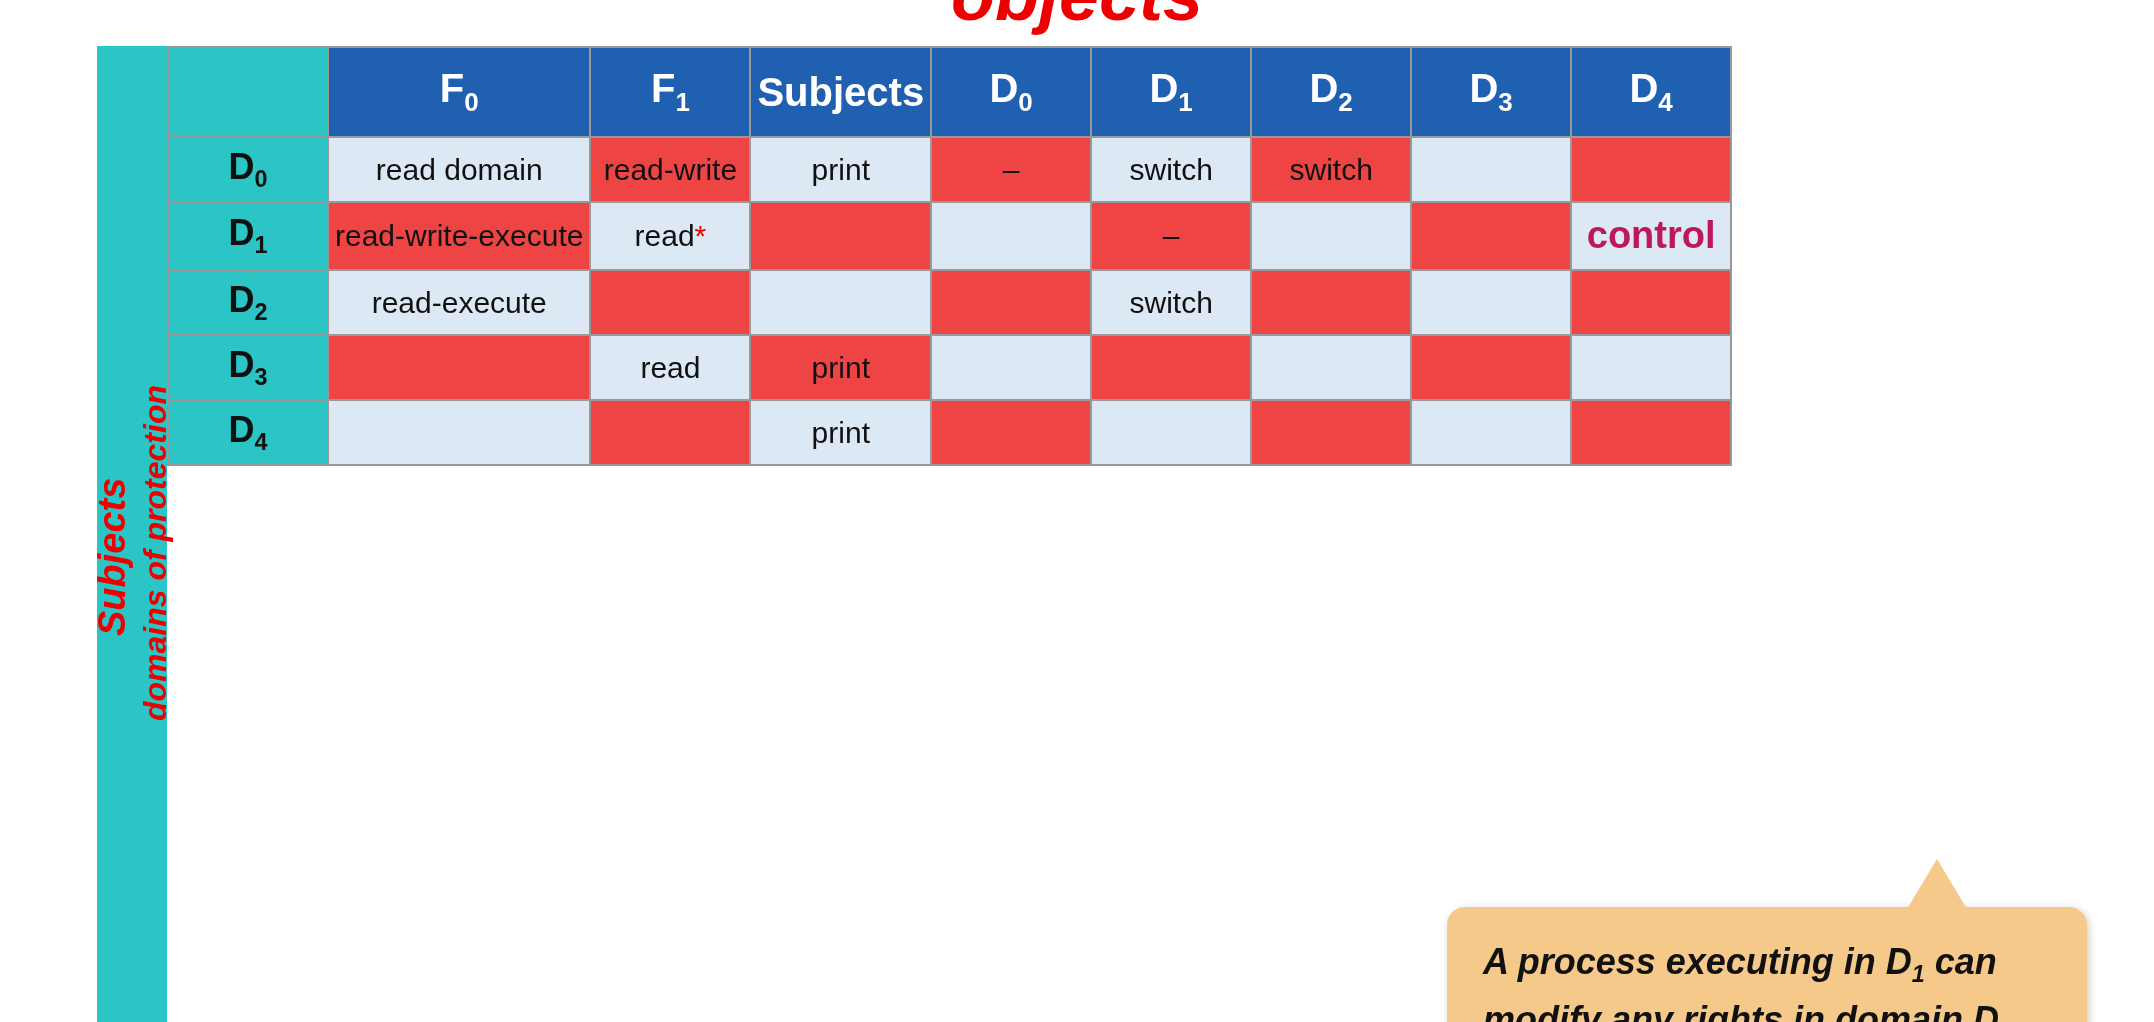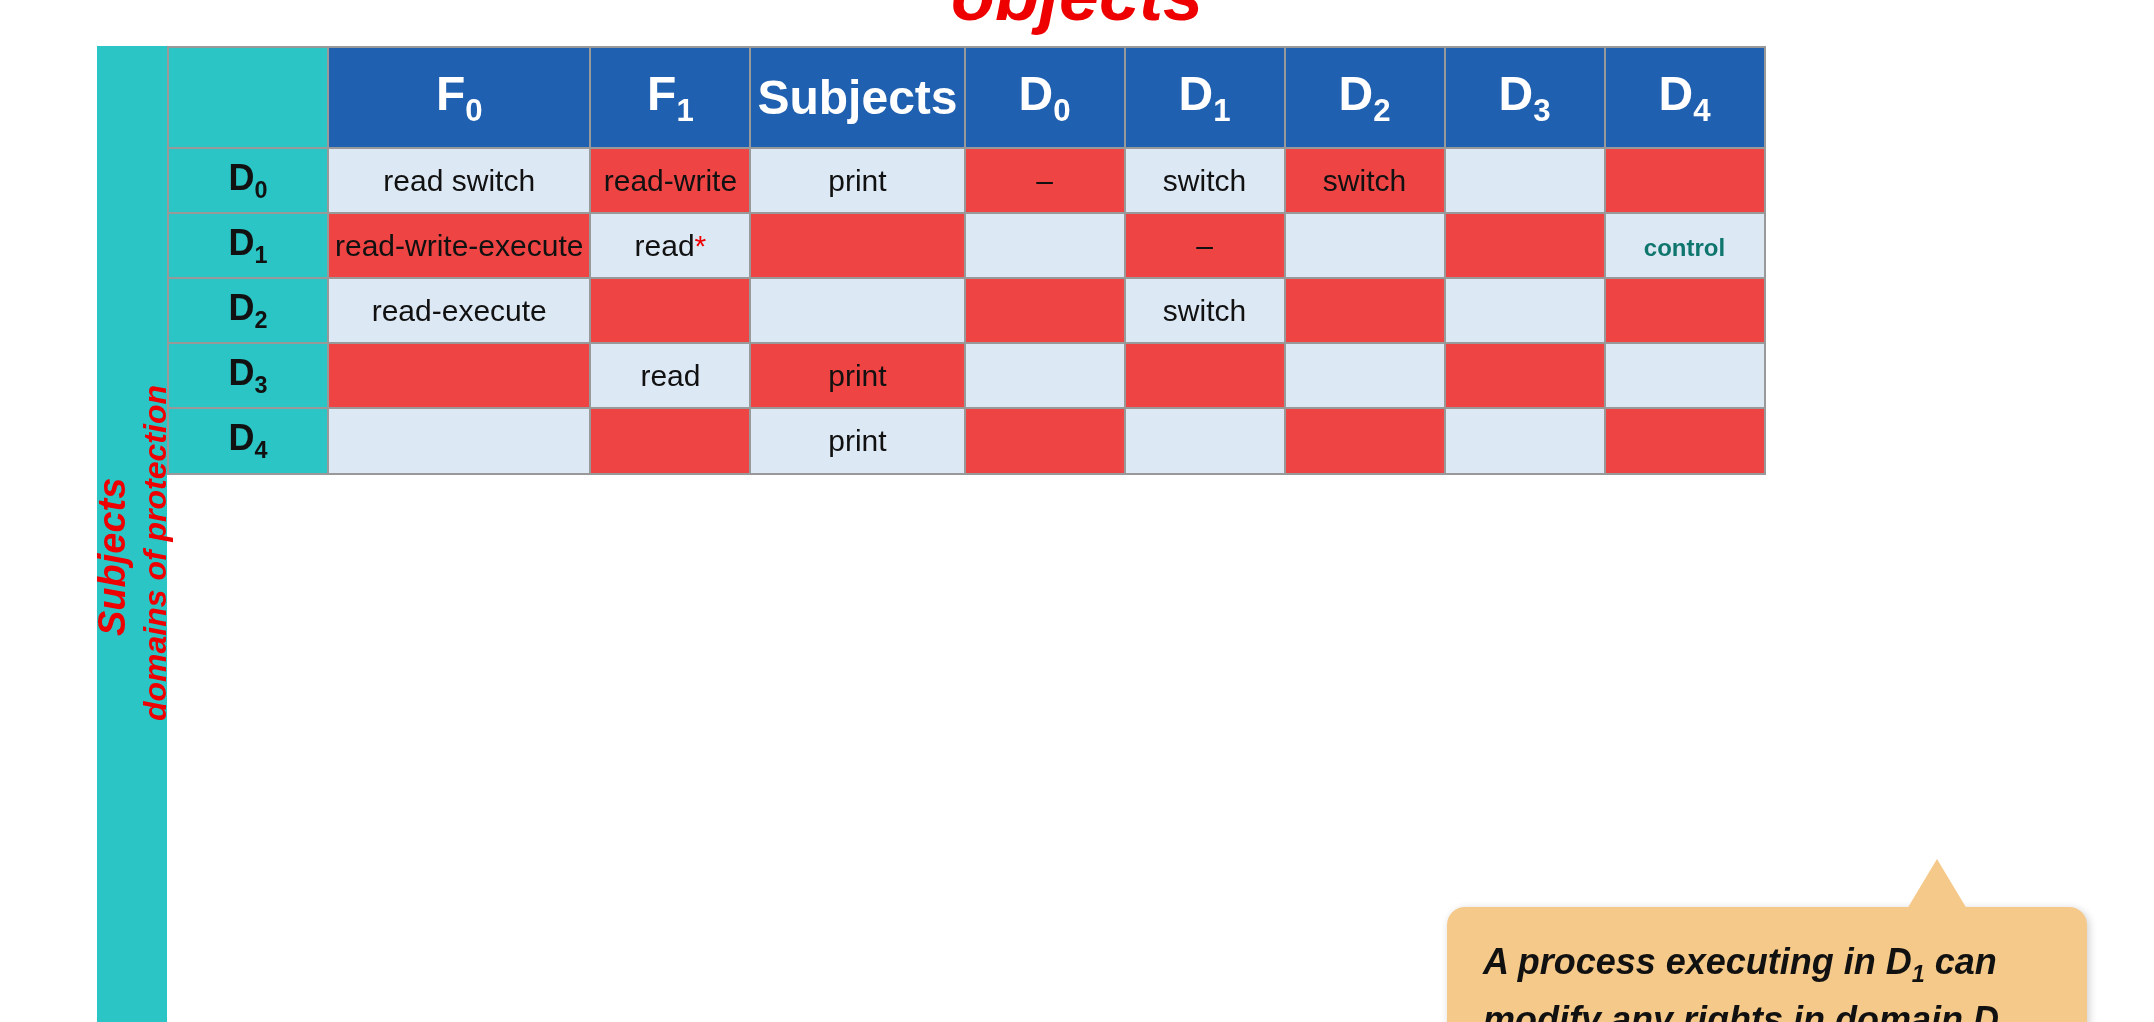--- a/index.html
+++ b/index.html
@@ -64,21 +64,21 @@
       vertical-align: middle;
       padding: 8px 6px;
       min-width: 160px;
       min-height: 80px;
     }
 
     
     .main-table thead tr th {
       background-color: #2060b0;
       color: white;
-      font-size: 48px;
+      font-size: 40px;
       font-weight: bold;
       padding: 18px 6px;
     }
 
     .main-table thead tr th.row-header-empty {
       background-color: #2cc5c5;
     }
 
     
     .main-table td.row-header {
@@ -103,23 +103,23 @@
 
     .cell-lighter {
       background-color: #ef4444;
     }
 
     .red-text {
       color: #e00;
     }
 
     .red-bold {
-      color: #0f766e;
-      font-weight: bold;
-      font-size: 24px;
+      color: #be185d;
+      font-weight: bold;
+      font-size: 38px;
     }
 
     
     .tooltip-bubble {
       position: absolute;
       background-color: #f5c98a;
       border-radius: 18px;
       padding: 28px 36px;
       font-size: 36px;
       font-weight: bold;
@@ -173,21 +173,21 @@
             <th>D<sub>1</sub></th>
             <th>D<sub>2</sub></th>
             <th>D<sub>3</sub></th>
             <th>D<sub>4</sub></th>
           </tr>
         </thead>
         <tbody>
 
           <tr>
             <td class="row-header">D<sub>0</sub></td>
-            <td class="data-cell cell-light">read switch</td>
+            <td class="data-cell cell-light">read domain</td>
             <td class="data-cell cell-lighter">read-write</td>
             <td class="data-cell cell-light">print</td>
             <td class="data-cell cell-lighter">–</td>
             <td class="data-cell cell-light">switch</td>
             <td class="data-cell cell-lighter">switch</td>
             <td class="data-cell cell-light"></td>
             <td class="data-cell cell-lighter"></td>
           </tr>
 
           <tr>

